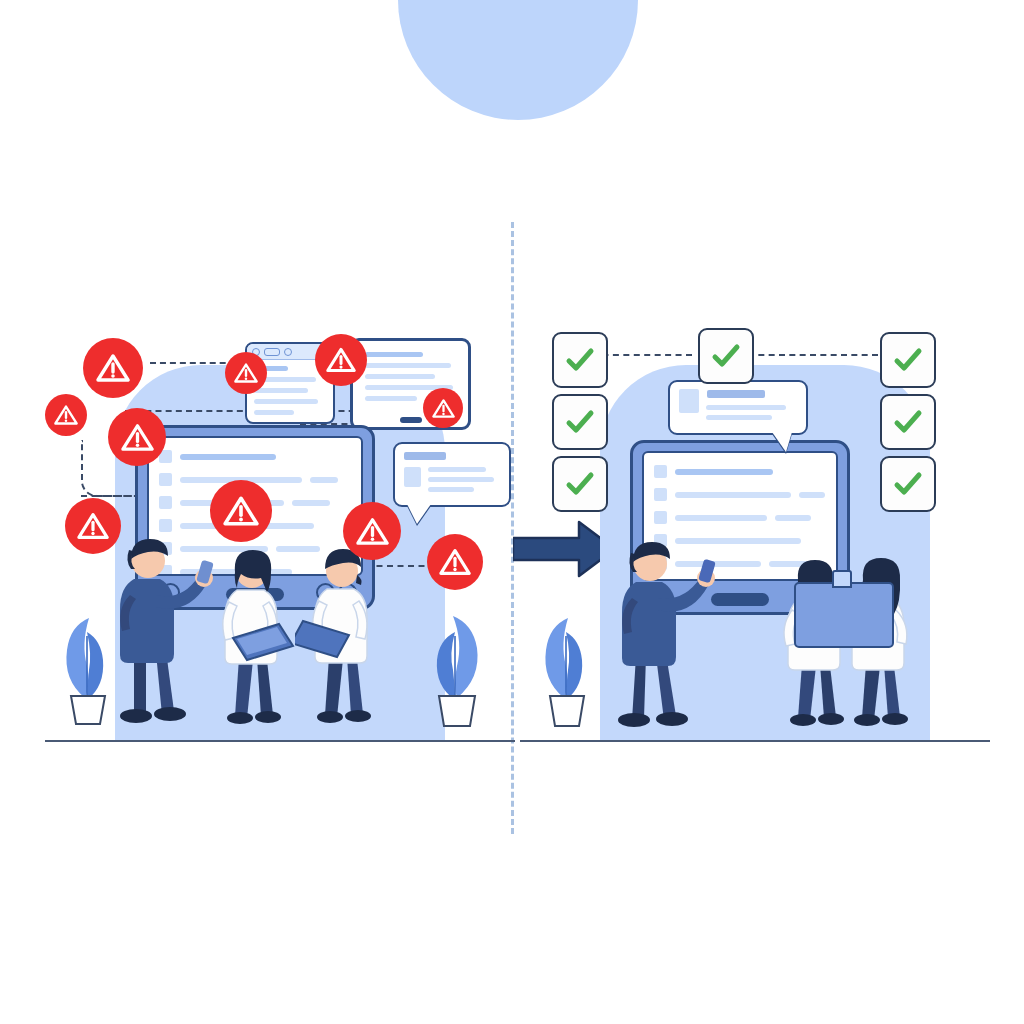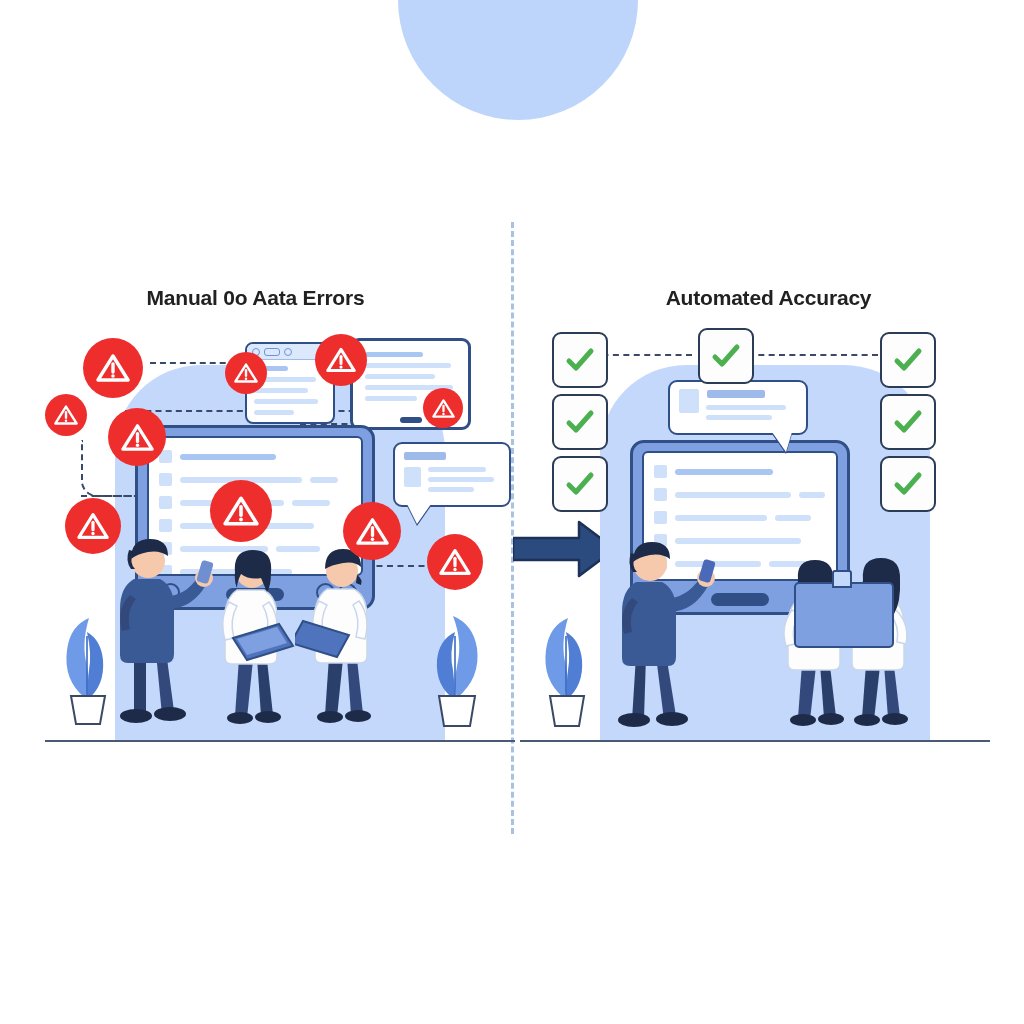--- a/index.html
+++ b/index.html
@@ -234,22 +234,20 @@
 </style>
 </head>
 <body>
 
 <div id="stage">
 
   <div class="abs" id="top-blob"></div>
 
   <div class="abs" id="divider"></div>
 
-  <div class="panel-title" id="title-left">Manual 0o Aata Errors</div>
-  <div class="panel-title" id="title-right">Automated Accuracy</div>
 
   <div class="scene" id="scene-left">
 
     <div class="scene-blob" id="blob-left"></div>
 
     <div class="dash" style="left:105px; top:32px; width:225px;"></div>
     <div class="dash" style="left:80px; top:80px; width:250px;"></div>
     <div class="dash-box" style="left:36px; top:110px; width:80px; height:55px;"></div>
     <div class="dash" style="left:36px; top:165px; width:80px;"></div>
     <div class="dash" style="left:145px; top:250px; width:120px;"></div>

